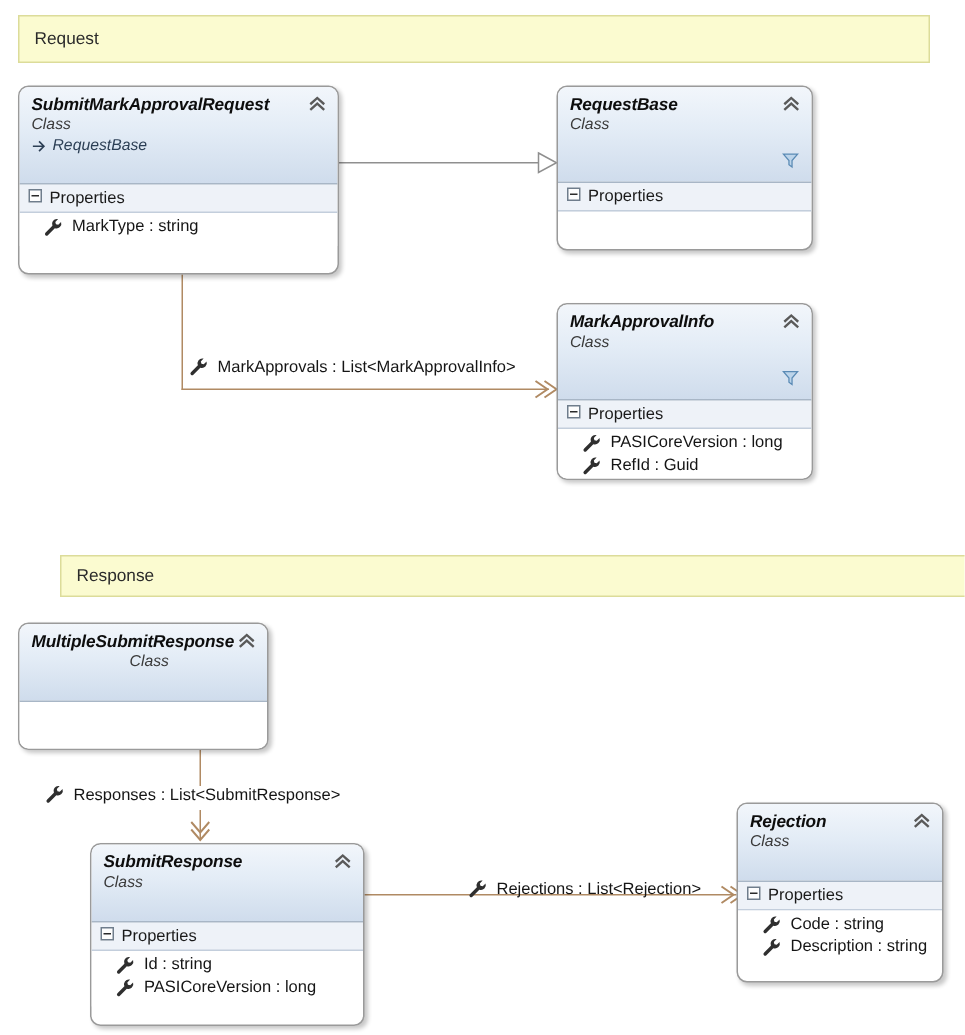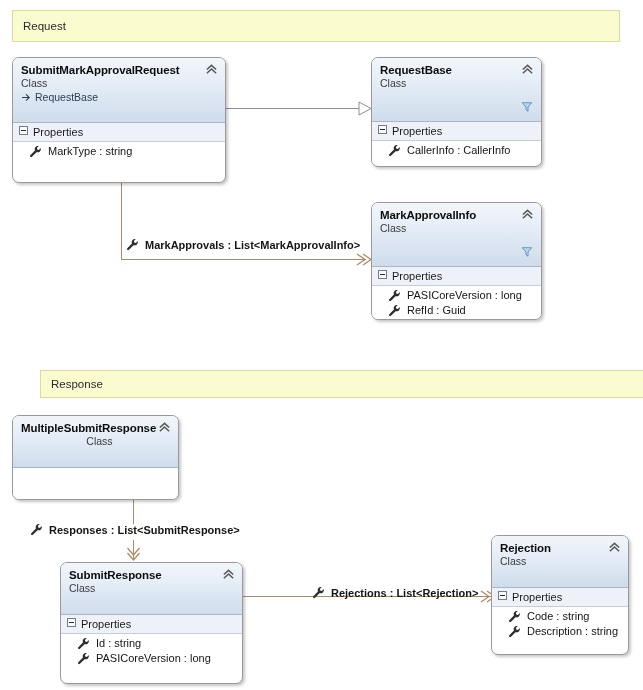--- a/index.html
+++ b/index.html
@@ -46,20 +46,21 @@
     background: #ffffff;
     box-shadow: 2px 2px 3px rgba(0,0,0,0.22);
     overflow: hidden;
   }
   .cls-head {
     position: relative;
     background: linear-gradient(to bottom, #f2f6fb 0%, #e3ecf6 45%, #cfdcec 100%);
     border-bottom: 1px solid #a8b6c6;
     padding: 5px 0 4px 8px;
     box-sizing: border-box;
+    font-style: italic;
   }
   .cls-name {
     font-weight: bold;
     font-size: 11.5px;
     color: #0d0d0d;
     letter-spacing: -0.1px;
     padding-right: 22px;
     line-height: 14px;
     white-space: nowrap;
   }
@@ -147,21 +148,20 @@
 
   .edge-label {
     position: absolute;
     display: flex;
     align-items: center;
     gap: 6px;
     font-size: 11px;
     color: #151515;
     white-space: nowrap;
     background: transparent;
-    font-weight: bold;
   }
   svg { display: block; }
 </style>
 </head>
 <body>
 
 <div id="canvas">
 
   <div class="banner" style="left:12px; top:10px; width:608px; height:32px;">
     <span>Request</span>
@@ -223,28 +223,20 @@
         <path d="M2 11 L7 6.5 L12 11" fill="none" stroke="#5a5a5a" stroke-width="1.7"></path>
       </svg>
       <svg class="funnel" viewBox="0 0 14 14" style="top:43px;">
         <path d="M1.5 2 H12.5 L8.2 7 V12 L5.8 10.3 V7 Z" fill="#bcd4ea" stroke="#5b8bb5" stroke-width="1"></path>
       </svg>
     </div>
     <div class="cls-section">
       <span class="expander"></span>
       <span>Properties</span>
     </div>
-    <div class="cls-members">
-      <div class="member">
-        <svg width="13" height="13" viewBox="0 0 16 16">
-          <path d="M11.4 1.2a4 4 0 0 0-4.1 5.6L1.6 12.5a1.4 1.4 0 1 0 2 2l5.7-5.7a4 4 0 0 0 5.1-5.1l-2.3 2.3-1.9-.5-.5-1.9 2.3-2.3a4 4 0 0 0-.6-.1z" fill="#2f2f2f"></path>
-        </svg>
-        <span>CallerInfo : CallerInfo</span>
-      </div>
-    </div>
   </div>
 
   <div class="clsbox" style="left:371px; top:202px; width:171px; height:118px;">
     <div class="cls-head" style="height:64px;">
       <div class="cls-name">MarkApprovalInfo</div>
       <div class="cls-stereo">Class</div>
       <svg class="chev" viewBox="0 0 14 14">
         <path d="M2 7 L7 2.5 L12 7" fill="none" stroke="#5a5a5a" stroke-width="1.7"></path>
         <path d="M2 11 L7 6.5 L12 11" fill="none" stroke="#5a5a5a" stroke-width="1.7"></path>
       </svg>

